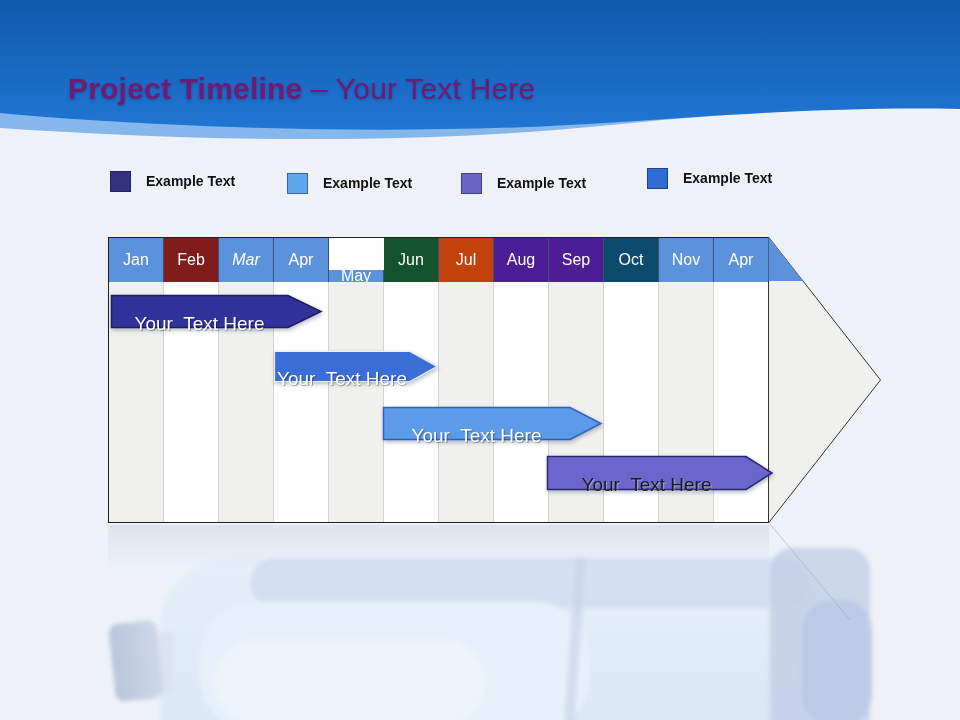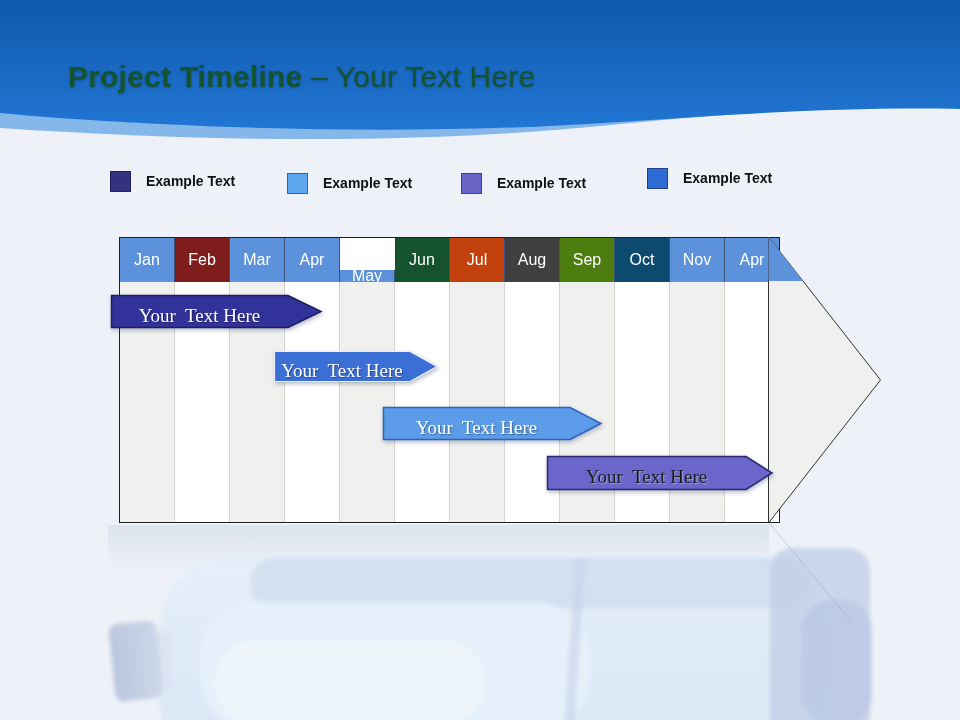--- a/index.html
+++ b/index.html
@@ -3,53 +3,53 @@
 <meta charset="utf-8">
 <style>
   html,body{margin:0;padding:0;}
   .slide{
     position:relative;width:960px;height:720px;overflow:hidden;
     background:#eef2f8;font-family:"Liberation Sans",sans-serif;
     -webkit-font-smoothing:antialiased;
   }
   
   .header-wave{position:absolute;left:0;top:0;width:960px;height:150px;}
-  .slide-title{position:absolute;left:68px;top:60px;white-space:pre;
-    font-size:30px;color:#14532d;letter-spacing:.2px;
+  .slide-title{position:absolute;left:68px;top:72px;white-space:pre;
+    font-size:30px;color:#701a75;letter-spacing:.2px;
     text-shadow:0 1px 3px rgba(0,25,70,.35);}
   .slide-title .t-bold{font-weight:700;}
   .slide-title .t-reg{font-weight:400;}
   
   .legend-item{position:absolute;display:flex;align-items:center;height:22px;}
   .legend-swatch{width:21px;height:21px;border:1px solid rgba(15,15,60,.45);box-sizing:border-box;}
   .legend-label{margin-left:15px;font-size:14px;font-weight:700;color:#101010;}
   .legend-item.li-0{left:110px;top:170px;}
   .legend-item.li-1{left:287px;top:172px;}
   .legend-item.li-2{left:461px;top:172px;}
   .legend-item.li-3{left:647px;top:167px;}
   
-  .tl-table{position:absolute;left:119px;top:237px;width:661px;height:286px;
+  .tl-table{position:absolute;left:108px;top:237px;width:661px;height:286px;
     border:1px solid #202020;box-sizing:border-box;background:#fff;}
   .tl-header{display:flex;height:44px;}
   .tl-month{flex:1;display:flex;align-items:center;justify-content:center;
     color:#fff;font-size:16px;border-right:1px solid #3d5078;box-sizing:border-box;}
   .tl-month:last-child{border-right:none;}
   .tl-body{display:flex;height:240px;}
   .tl-col{flex:1;border-right:1px solid #d3d3d0;box-sizing:border-box;}
   .tl-col:last-child{border-right:none;}
   .tl-col.odd{background:#f0f0ee;}
   .tl-col.even{background:#ffffff;}
   .tl-arrowhead{position:absolute;left:768px;top:236px;width:114px;height:288px;}
   
   .bar{position:absolute;}
   .bar svg{position:absolute;left:0;top:0;overflow:visible;
     filter:drop-shadow(1.5px 2.5px 2px rgba(40,60,100,.35));}
-  .bar-label{position:absolute;top:4px;height:100%;display:flex;align-items:center;
+  .bar-label{position:absolute;top:12px;height:100%;display:flex;align-items:center;
     justify-content:center;font-size:19px;white-space:pre;
-    text-shadow:1px 1px 1px rgba(0,0,0,.35);font-family:Liberation Serif, serif;}
+    text-shadow:1px 1px 1px rgba(0,0,0,.35);}
   .bar-label.dark-text{text-shadow:1px 1px 1px rgba(255,255,255,.4);}
   .bar.b-0{left:111px;top:295px;width:211px;height:33px;}
   .bar.b-1{left:274px;top:351px;width:165px;height:31px;}
   .bar.b-2{left:383px;top:407px;width:220px;height:33px;}
   .bar.b-3{left:547px;top:456px;width:227px;height:34px;}
   .b-0 .bar-label{left:0;width:177px;}
   .b-1 .bar-label{left:0;width:136px;}
   .b-2 .bar-label{left:0;width:187px;}
   .b-3 .bar-label{left:0;width:199px;}
   
@@ -111,27 +111,27 @@
   </div>
   <div class="legend-item li-3">
     <span class="legend-swatch" style="background: rgb(46, 107, 210);"></span>
     <span class="legend-label">Example Text</span>
   </div>
 
   <div class="tl-table">
     <div class="tl-header">
       <div class="tl-month" style="background: rgb(91, 146, 219);">Jan</div>
       <div class="tl-month" style="background: #7f1d1d;">Feb</div>
-      <div class="tl-month" style="background: rgb(91, 146, 219);">Mar</div>
+      <div class="tl-month" style="background: rgb(91, 146, 219); font-style: italic;">Mar</div>
       <div class="tl-month" style="background: rgb(91, 146, 219);">Apr</div>
       <div class="tl-month" style="background: rgb(91, 146, 219); margin-top: 32px;">May</div>
       <div class="tl-month" style="background: #14532d;">Jun</div>
       <div class="tl-month" style="background: #c2410c;">Jul</div>
-      <div class="tl-month" style="background: #404040;">Aug</div>
-      <div class="tl-month" style="background: #4d7c0f;">Sep</div>
+      <div class="tl-month" style="background: #4c1d95;">Aug</div>
+      <div class="tl-month" style="background: #4c1d95;">Sep</div>
       <div class="tl-month" style="background: #0c4a6e;">Oct</div>
       <div class="tl-month" style="background: rgb(91, 146, 219);">Nov</div>
       <div class="tl-month" style="background: rgb(91, 146, 219);">Apr</div>
     </div>
     <div class="tl-body">
       <div class="tl-col odd"></div>
       <div class="tl-col even"></div>
       <div class="tl-col odd"></div>
       <div class="tl-col even"></div>
       <div class="tl-col odd"></div>

